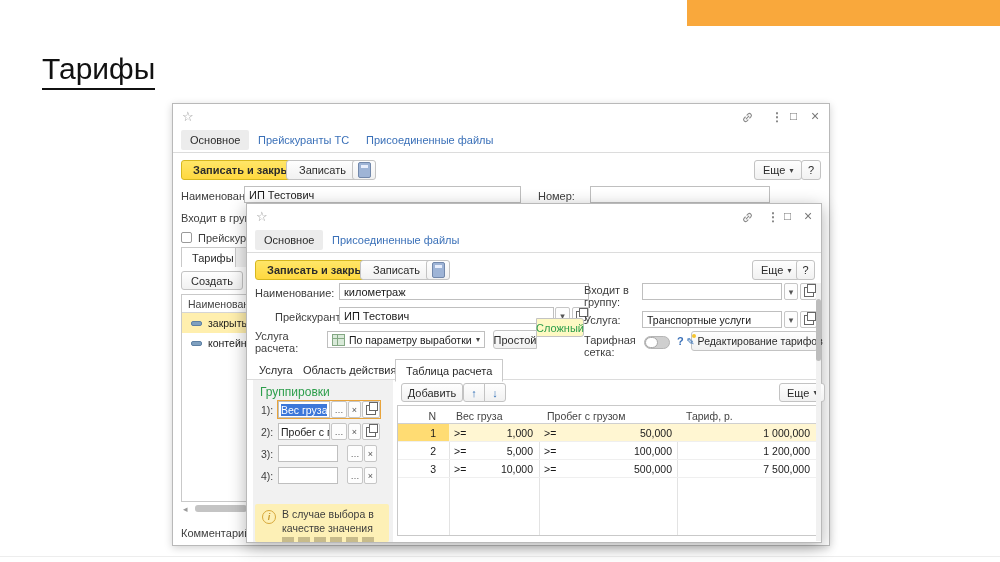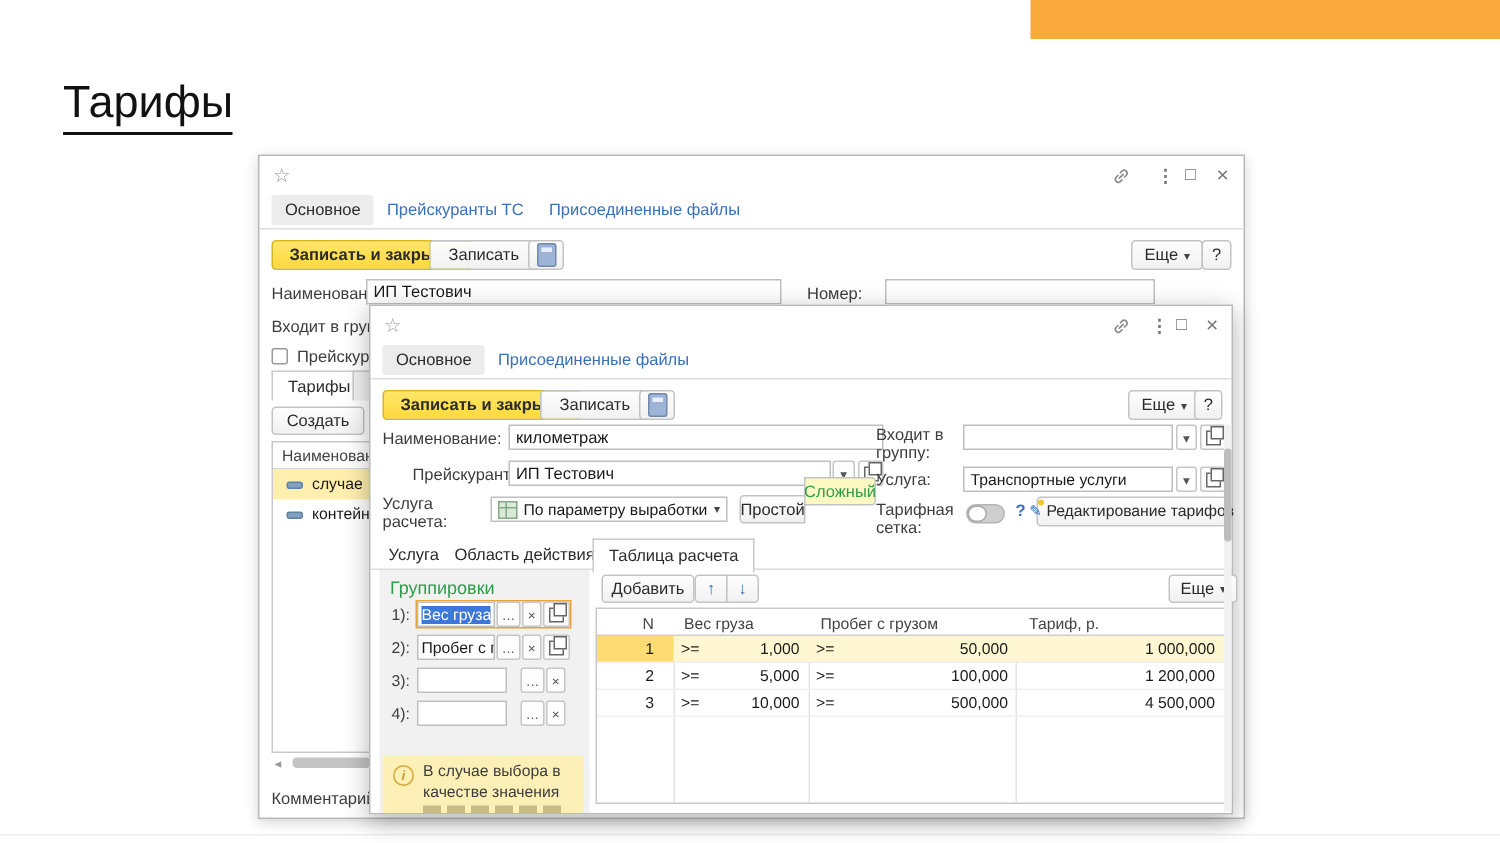--- a/index.html
+++ b/index.html
@@ -93,21 +93,21 @@
 
     <div class="abs" style="left:8px;top:143px;height:19px;padding:0 10px;display:flex;align-items:center;background:#fff;border:1px solid #c9c9c9;border-bottom:none;font-size:11px;color:#2b2b2b;">Тарифы</div>
     <div class="abs" style="left:62px;top:143px;height:19px;padding:0 10px;display:flex;align-items:center;background:#f0f0f0;border:1px solid #c9c9c9;border-bottom:none;font-size:11px;color:#2b2b2b;">Пери</div>
 
     <div class="btn" style="left:8px;top:167px;height:19px;width:62px;">Создать</div>
 
     <div class="abs" style="left:8px;top:190px;width:236px;height:208px;border:1px solid #c9c9c9;background:#fff;box-sizing:border-box;overflow:hidden;">
       <div class="abs" style="left:0;top:0;width:234px;height:18px;border-bottom:1px solid #d5d5d5;font-size:10.5px;color:#444;display:flex;align-items:center;padding-left:6px;box-sizing:border-box;">Наименование</div>
       <div class="abs" style="left:0;top:18px;width:234px;height:20px;background:#ffefae;">
         <span class="dashic" style="left:9px;top:8px;"></span>
-        <span class="tc" style="left:26px;top:4px;">случае</span>
+        <span class="tc" style="left:26px;top:4px;">закрыть</span>
       </div>
       <div class="abs" style="left:0;top:38px;width:234px;height:20px;">
         <span class="dashic" style="left:9px;top:8px;"></span>
         <span class="tc" style="left:26px;top:4px;">контейн</span>
       </div>
     </div>
 
     <span class="wctl" style="left:10px;top:399px;font-size:9px;color:#9a9a9a;">◂</span>
     <div class="scrollthumb" style="left:22px;top:401px;width:52px;height:7px;"></div>
 
@@ -287,21 +287,21 @@
         <span class="tc" style="left:150px;width:124px;text-align:right;">100,000</span>
         <span class="tc" style="left:279px;width:133px;text-align:right;">1 200,000</span>
       </div>
 
       <div class="trow" style="top:54px;">
         <span class="tc" style="left:0;width:38px;text-align:right;">3</span>
         <span class="tc" style="left:56px;">&gt;=</span>
         <span class="tc" style="left:51px;width:84px;text-align:right;">10,000</span>
         <span class="tc" style="left:146px;">&gt;=</span>
         <span class="tc" style="left:150px;width:124px;text-align:right;">500,000</span>
-        <span class="tc" style="left:279px;width:133px;text-align:right;">4 500,000</span>
+        <span class="tc" style="left:279px;width:133px;text-align:right;">7 500,000</span>
       </div>
     </div>
 
     <div class="abs" style="left:569px;top:79px;width:5px;height:258px;background:#f1f1f1;">
       <div class="scrollthumb" style="left:0;top:16px;width:5px;height:62px;background:#bdbdbd;"></div>
     </div>
   </div>
 
 </div>
 

